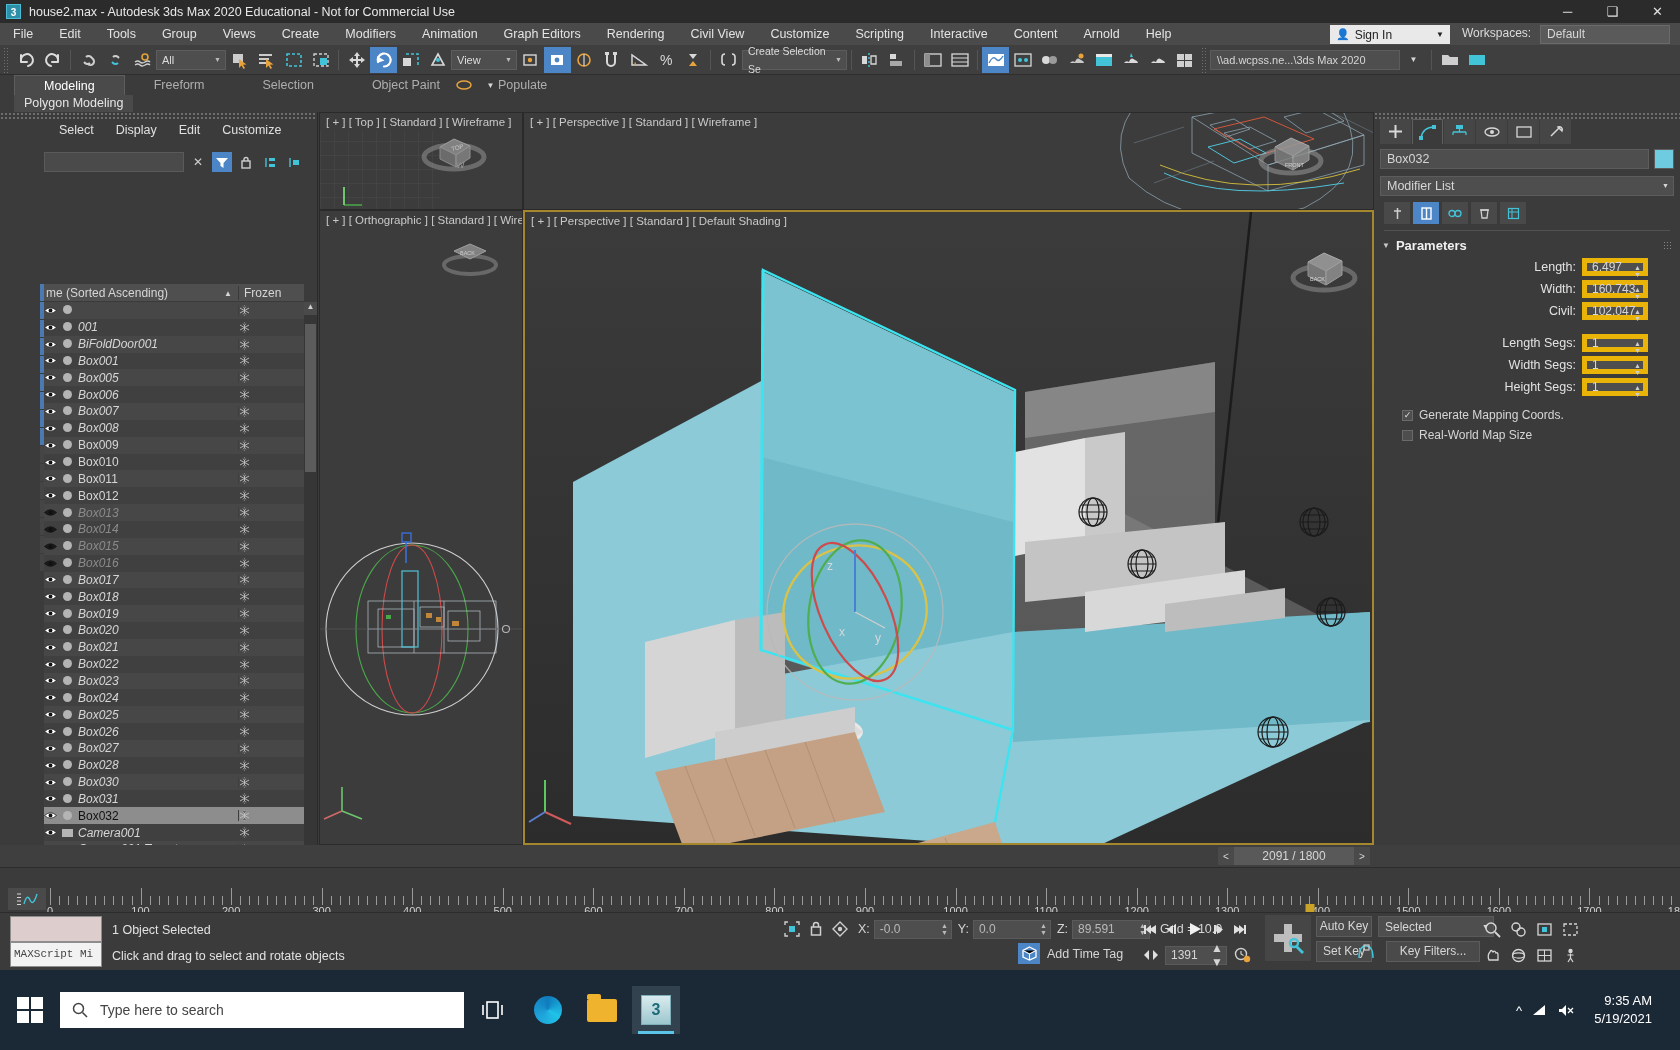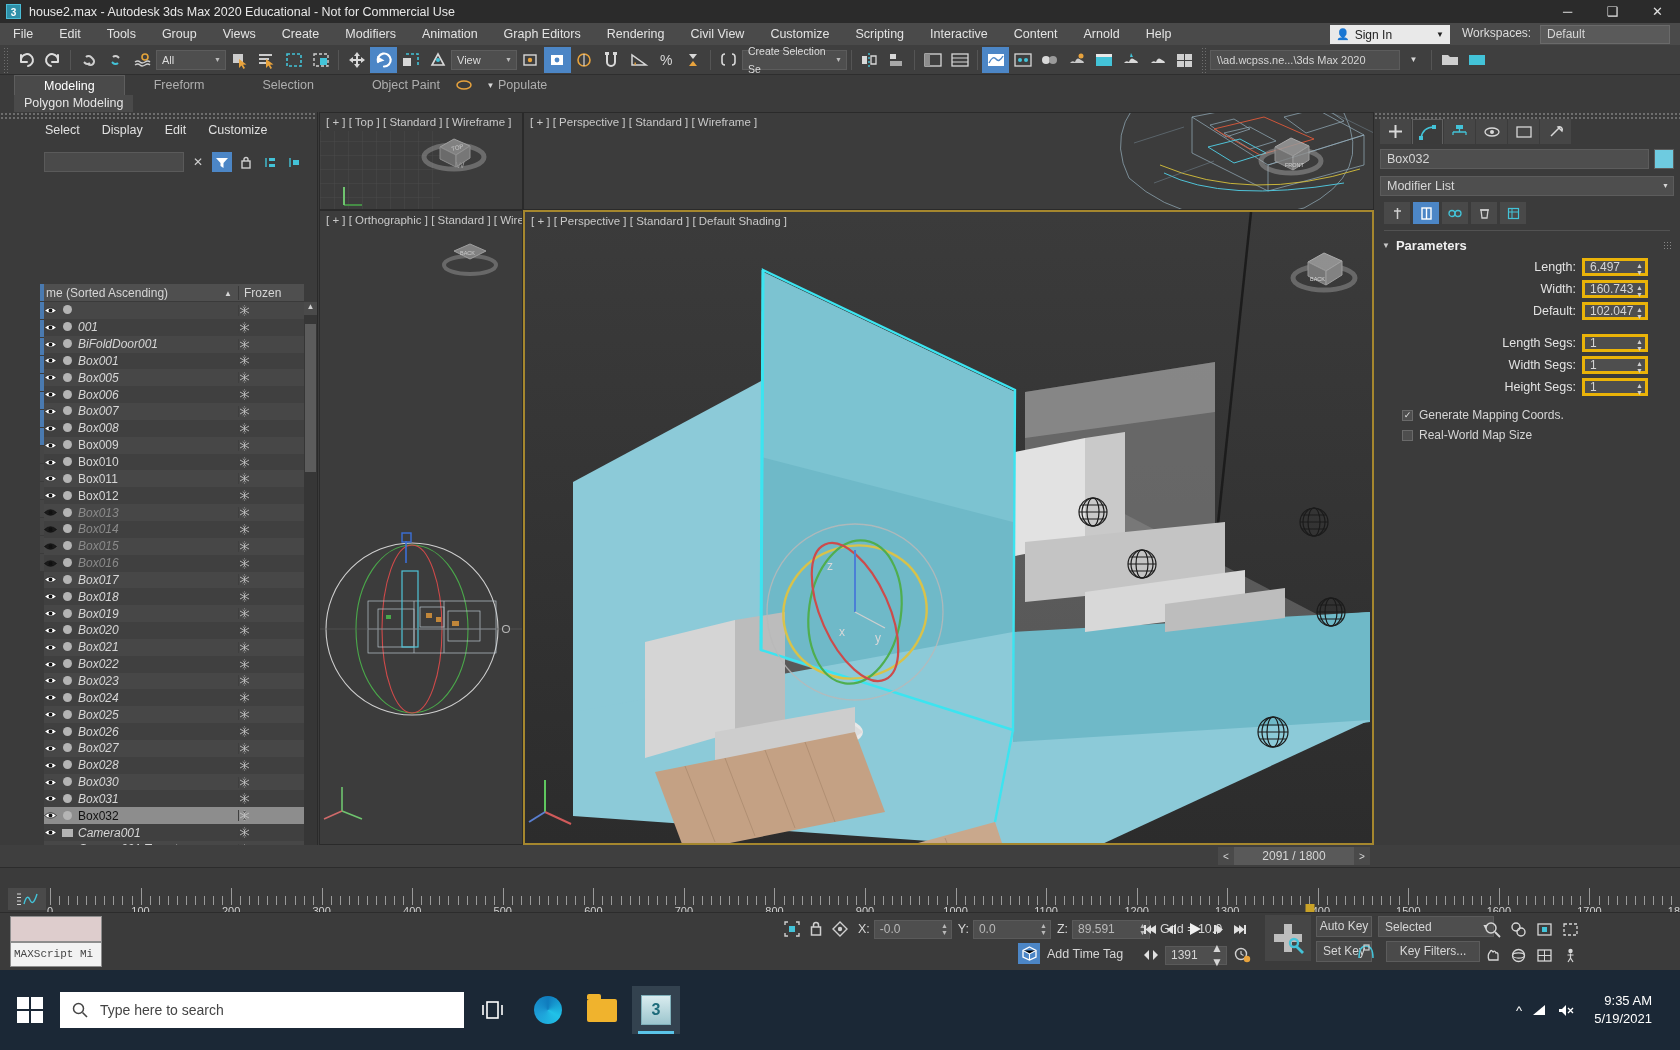--- a/index.html
+++ b/index.html
@@ -98,21 +98,21 @@
   .ribbon-extra { position: absolute; left: 450px; top: 0px; display: flex; align-items: center; height: 20px; }
 
   
   .explorer {
     position: absolute; left: 0; top: 112px; width: 318px; height: 733px;
     background: #3b3b3b; border-right: 1px solid #2a2a2a;
   }
   .exp-grip { height: 7px; width: 100%;
     background-image: radial-gradient(circle, #6e6e6e 1px, transparent 1px);
     background-size: 4px 4px; }
-  .exp-menu { display: flex; height: 22px; align-items: center; padding-left: 34px; }
+  .exp-menu { display: flex; height: 22px; align-items: center; padding-left: 48px; }
   .exp-menu .mi { padding: 0 11px; font-size: 12.5px; color: #e0e0e0; line-height: 22px; }
   .exp-search { position: absolute; left: 44px; top: 40px; display: flex; align-items: center; }
   .exp-input {
     width: 140px; height: 20px; background: #4a4a4a; border: 1px solid #5a5a5a;
   }
   .exp-ibtn { width: 20px; height: 20px; display: flex; align-items: center;
     justify-content: center; margin-left: 4px; color: #cfcfcf; }
   .exp-ibtn.on { background: #4c86c6; }
   .lefttoolbar {
     position: absolute; left: 40px; top: 172px; width: 22px; height: 400px;
@@ -241,21 +241,21 @@
     padding-left: 8px; margin-top: 4px; }
   .rollout-head .tri { font-size: 8px; margin-right: 6px; color: #c8c8c8; }
   .rollout-title { font-size: 13px; font-weight: bold; color: #f0f0f0; }
   .rollout-dots { margin-left: auto; margin-right: 8px;
     width: 9px; height: 9px;
     background-image: radial-gradient(circle, #888 1px, transparent 1px);
     background-size: 3px 3px; }
   .prow { display: flex; align-items: center; justify-content: flex-end;
     height: 20px; padding-right: 32px; margin-top: 2px; }
   .plabel { font-size: 12.5px; color: #e2e2e2; margin-right: 6px; }
-  .pspin { width: 66px; height: 18px; background: #4e4e4e; border: 3px solid #eab308;
+  .pspin { width: 66px; height: 18px; background: #4e4e4e; border: 5px solid #eab308;
     display: flex; align-items: center; font-size: 12px; padding-left: 5px;
     position: relative; }
   .pspin .arrows { position: absolute; right: 2px; top: 1px; font-size: 7px;
     line-height: 7px; color: #cfcfcf; }
   .pcheckrow { display: flex; align-items: center; padding-left: 28px; height: 20px; }
   .pcheck { width: 11px; height: 11px; background: #4e4e4e; border: 1px solid #6a6a6a;
     margin-right: 6px; font-size: 9px; line-height: 9px; text-align: center; color: #e0e0e0; }
   .pcheck.checked::after { content: "\2713"; }
 
   
@@ -1807,21 +1807,21 @@
         </span>
       </div>
       <div class="prow">
         <span class="plabel">Width:</span>
         <span class="pspin">
           <span>160.743</span>
           <span class="arrows">▲<br>▼</span>
         </span>
       </div>
       <div class="prow">
-        <span class="plabel">Default:</span>
+        <span class="plabel">Civil:</span>
         <span class="pspin">
           <span>102.047</span>
           <span class="arrows">▲<br>▼</span>
         </span>
       </div>
       <div style="height:10px"></div>
       <div class="prow">
         <span class="plabel">Length Segs:</span>
         <span class="pspin">
           <span>1</span>
@@ -2071,20 +2071,24 @@
         <div class="ticklabel" style="left: 1630px;">1800</div>
         <div class="tl-marker" style="left: 1259.63px;"></div>
       </div>
   </div>
 
   <div class="statusbar">
     <div class="maxscript">
       <div class="ms-top"></div>
       <div class="ms-bot">MAXScript Mi</div>
     </div>
+    <div class="status-lines">
+      <div class="status-line">1 Object Selected</div>
+      <div class="status-line">Click and drag to select and rotate objects</div>
+    </div>
 
     <div class="coordbar">
       <div class="cbtn">
         <svg width="16" height="16" viewBox="0 0 16 16">
             <path d="M1 4 V1 H4 M12 1 H15 V4 M15 12 V15 H12 M4 15 H1 V12" stroke="#cfcfcf" stroke-width="1.4" fill="none"></path>
             <rect x="5" y="5" width="6" height="6" fill="#43c3d8"></rect>
           </svg>
       </div>
       <div class="cbtn">
         <svg width="14" height="16" viewBox="0 0 14 16">

